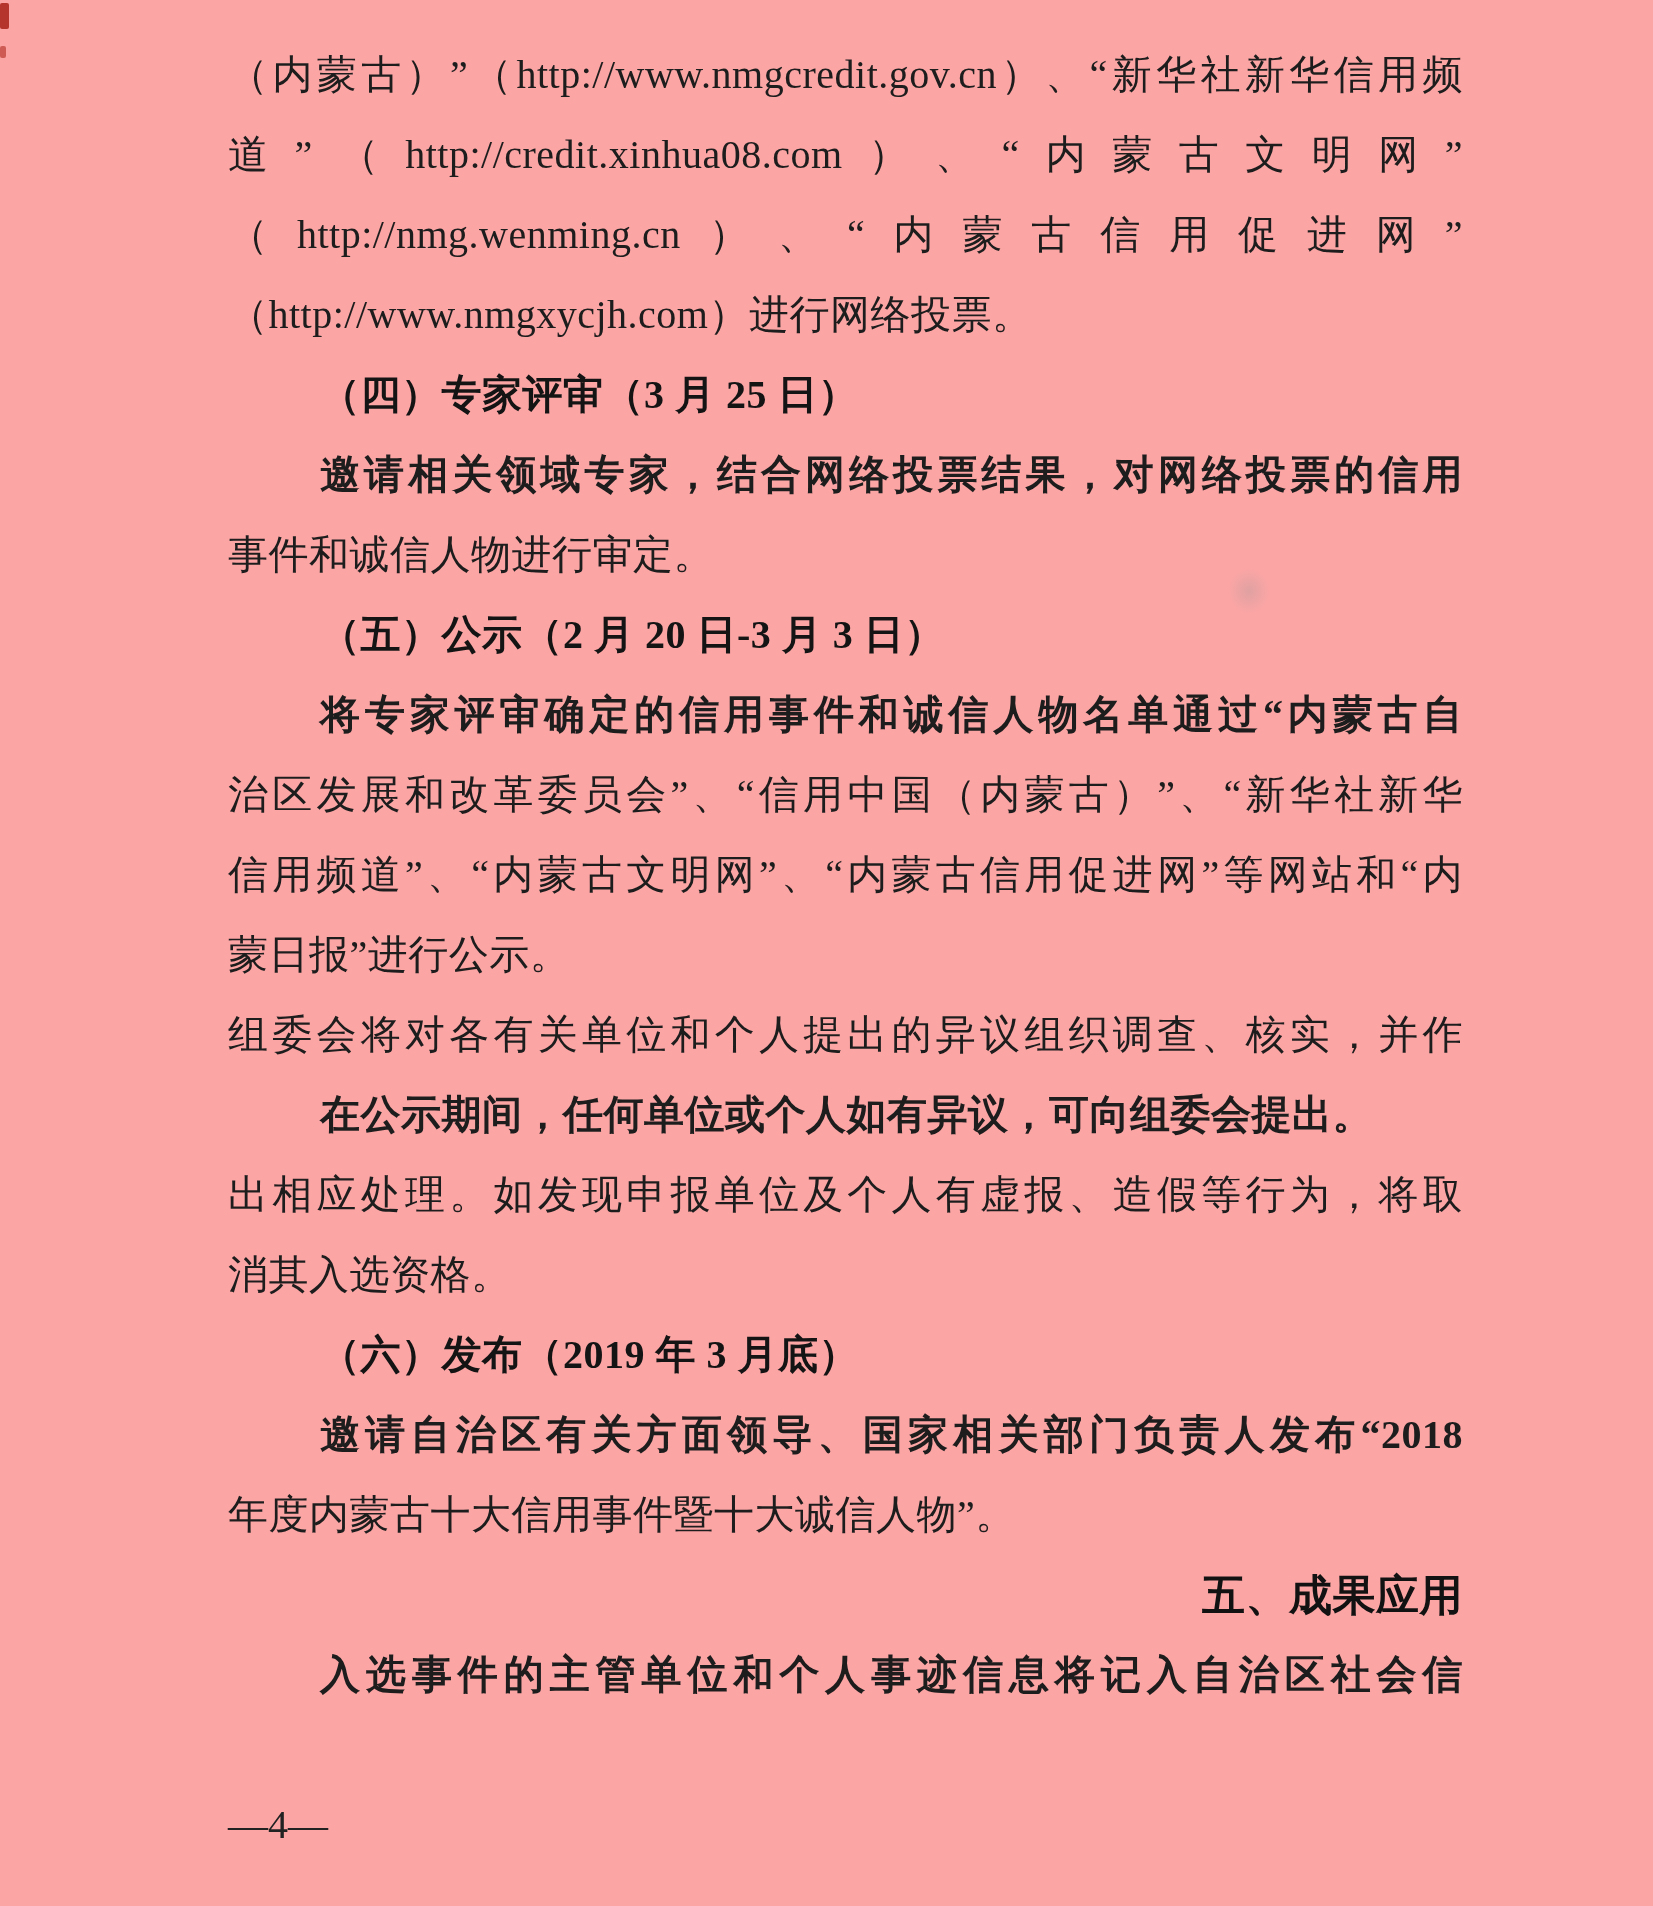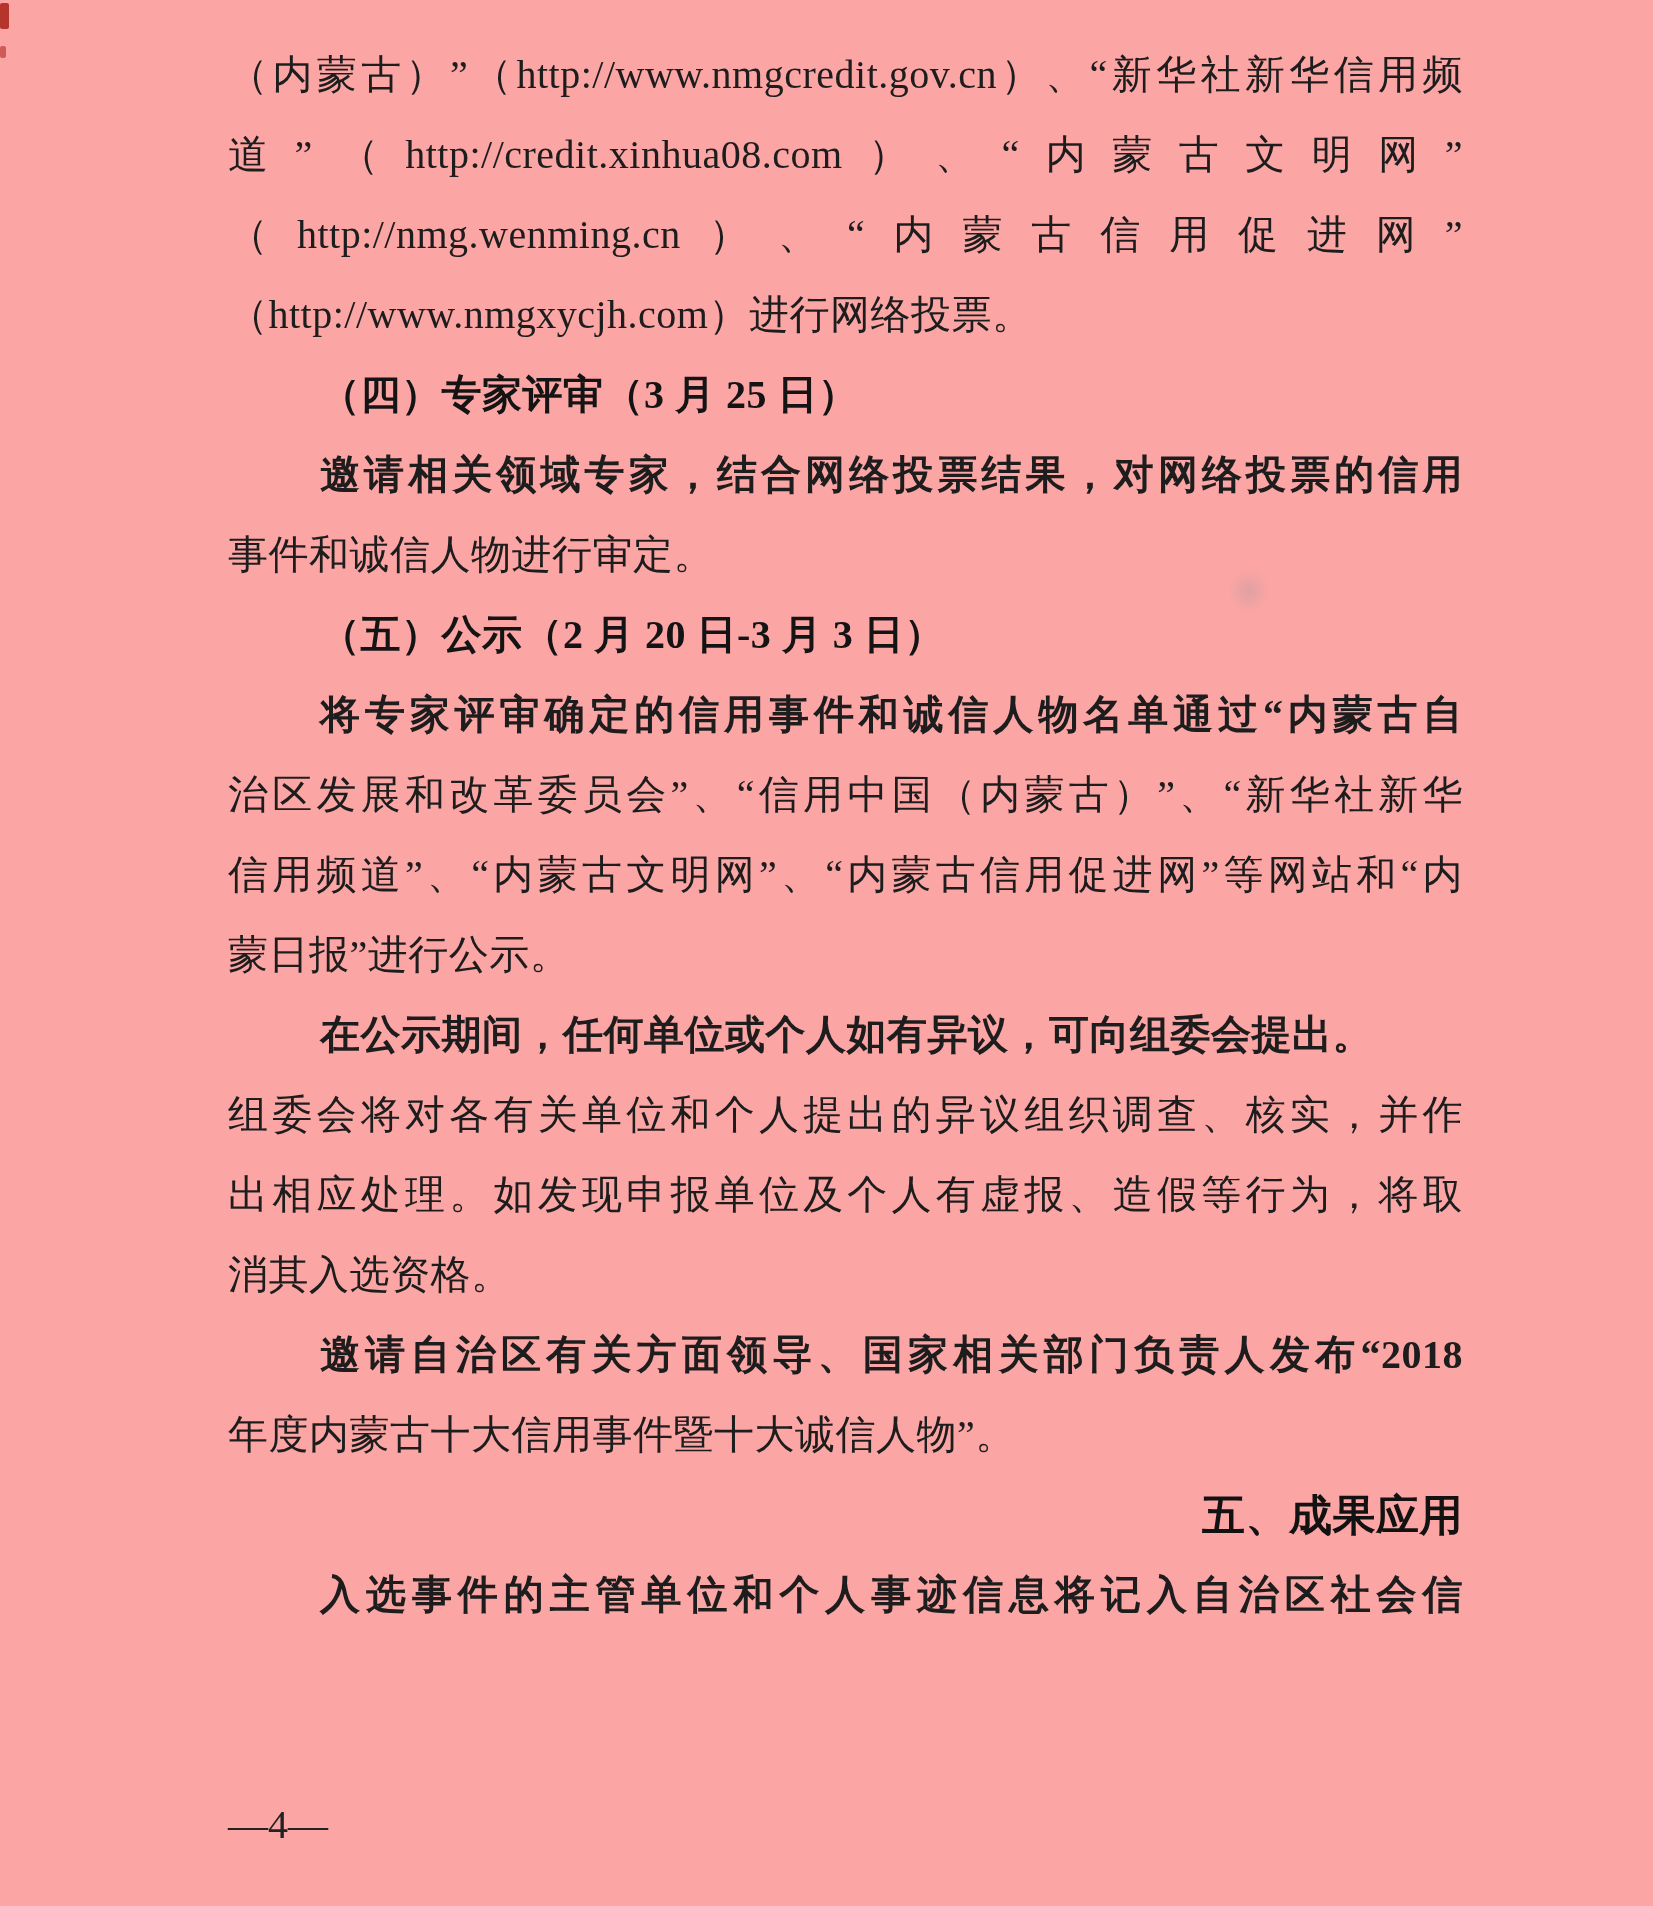--- a/index.html
+++ b/index.html
@@ -104,24 +104,25 @@
     <div class="line jfull">（http://nmg.wenming.cn）、“内蒙古信用促进网”</div>
     <div class="line">（http://www.nmgxycjh.com）进行网络投票。</div>
     <div class="line heading indent">（四）专家评审（3 月 25 日）</div>
     <div class="line indent jfull">邀请相关领域专家，结合网络投票结果，对网络投票的信用</div>
     <div class="line">事件和诚信人物进行审定。</div>
     <div class="line heading indent">（五）公示（2 月 20 日-3 月 3 日）</div>
     <div class="line indent jfull">将专家评审确定的信用事件和诚信人物名单通过“内蒙古自</div>
     <div class="line jfull">治区发展和改革委员会”、“信用中国（内蒙古）”、“新华社新华</div>
     <div class="line jfull">信用频道”、“内蒙古文明网”、“内蒙古信用促进网”等网站和“内</div>
     <div class="line">蒙日报”进行公示。</div>
+    <div class="line jfull">组委会将对各有关单位和个人提出的异议组织调查、核实，并作</div>
     <div class="line indent">在公示期间，任何单位或个人如有异议，可向组委会提出。</div>
-    <div class="line jfull">组委会将对各有关单位和个人提出的异议组织调查、核实，并作</div>
     <div class="line jfull">出相应处理。如发现申报单位及个人有虚报、造假等行为，将取</div>
     <div class="line">消其入选资格。</div>
+    <div class="line heading indent">（六）发布（2019 年 3 月底）</div>
     <div class="line indent jfull">邀请自治区有关方面领导、国家相关部门负责人发布“2018</div>
     <div class="line">年度内蒙古十大信用事件暨十大诚信人物”。</div>
     <div class="line heading-major indent">五、成果应用</div>
     <div class="line indent jfull">入选事件的主管单位和个人事迹信息将记入自治区社会信</div>
   </div>
 
   <div class="page-number">—4—</div>
 
 </div>
 

